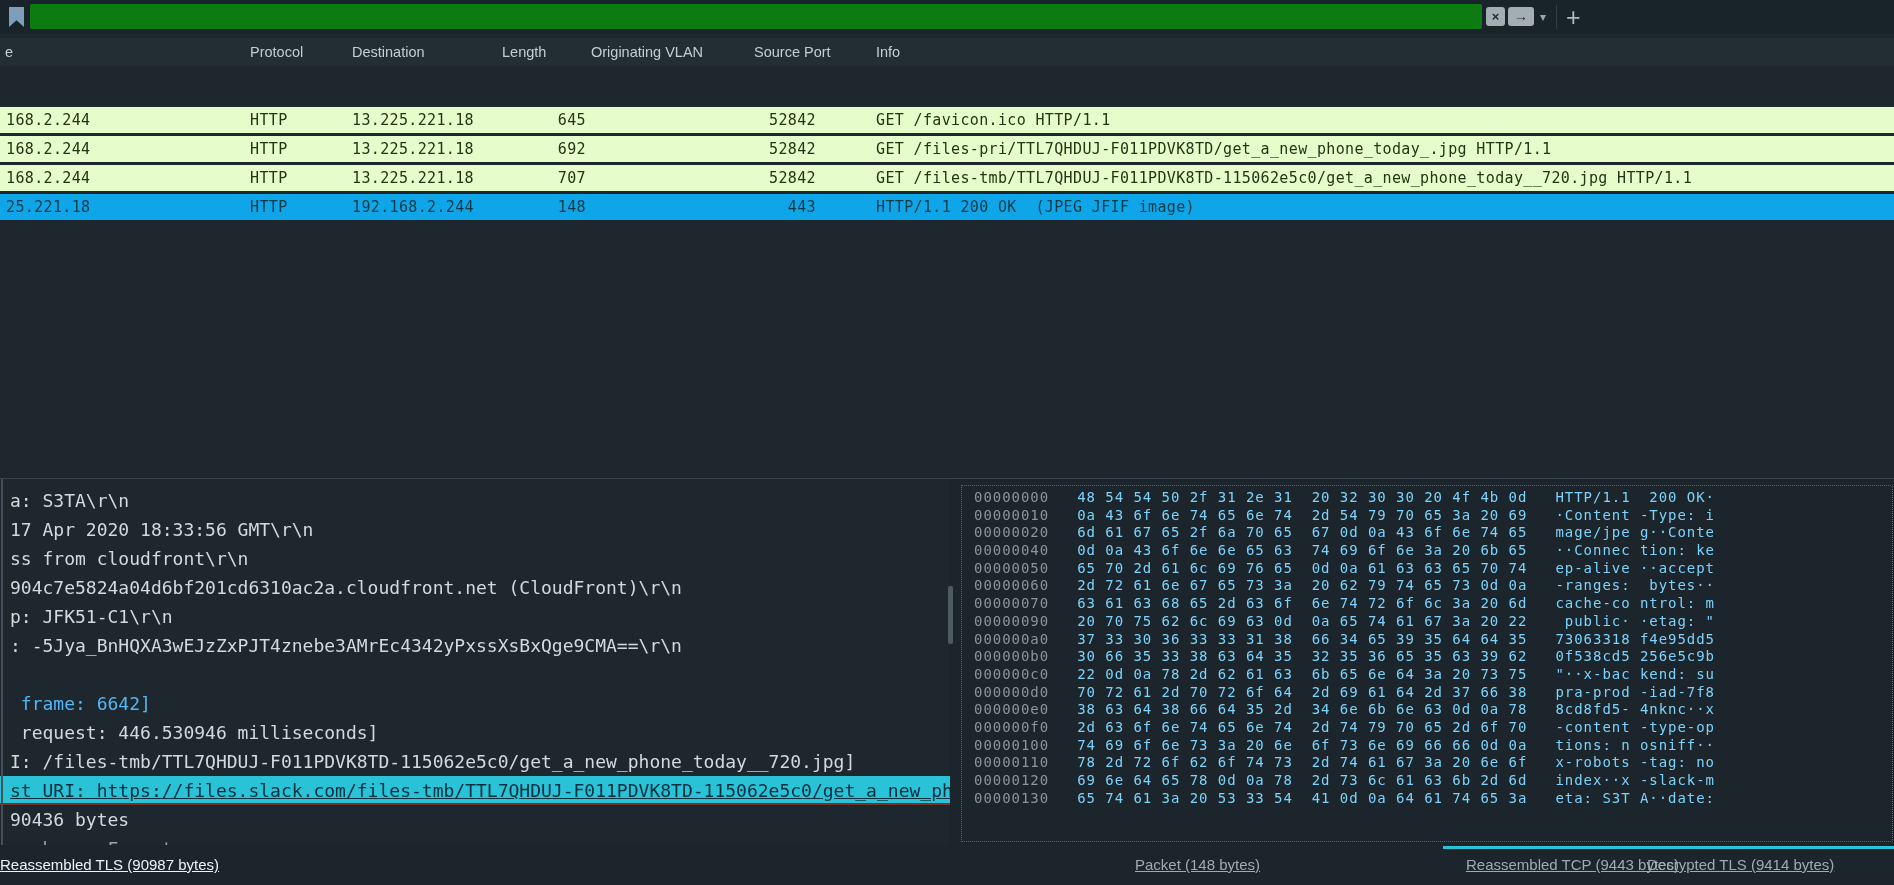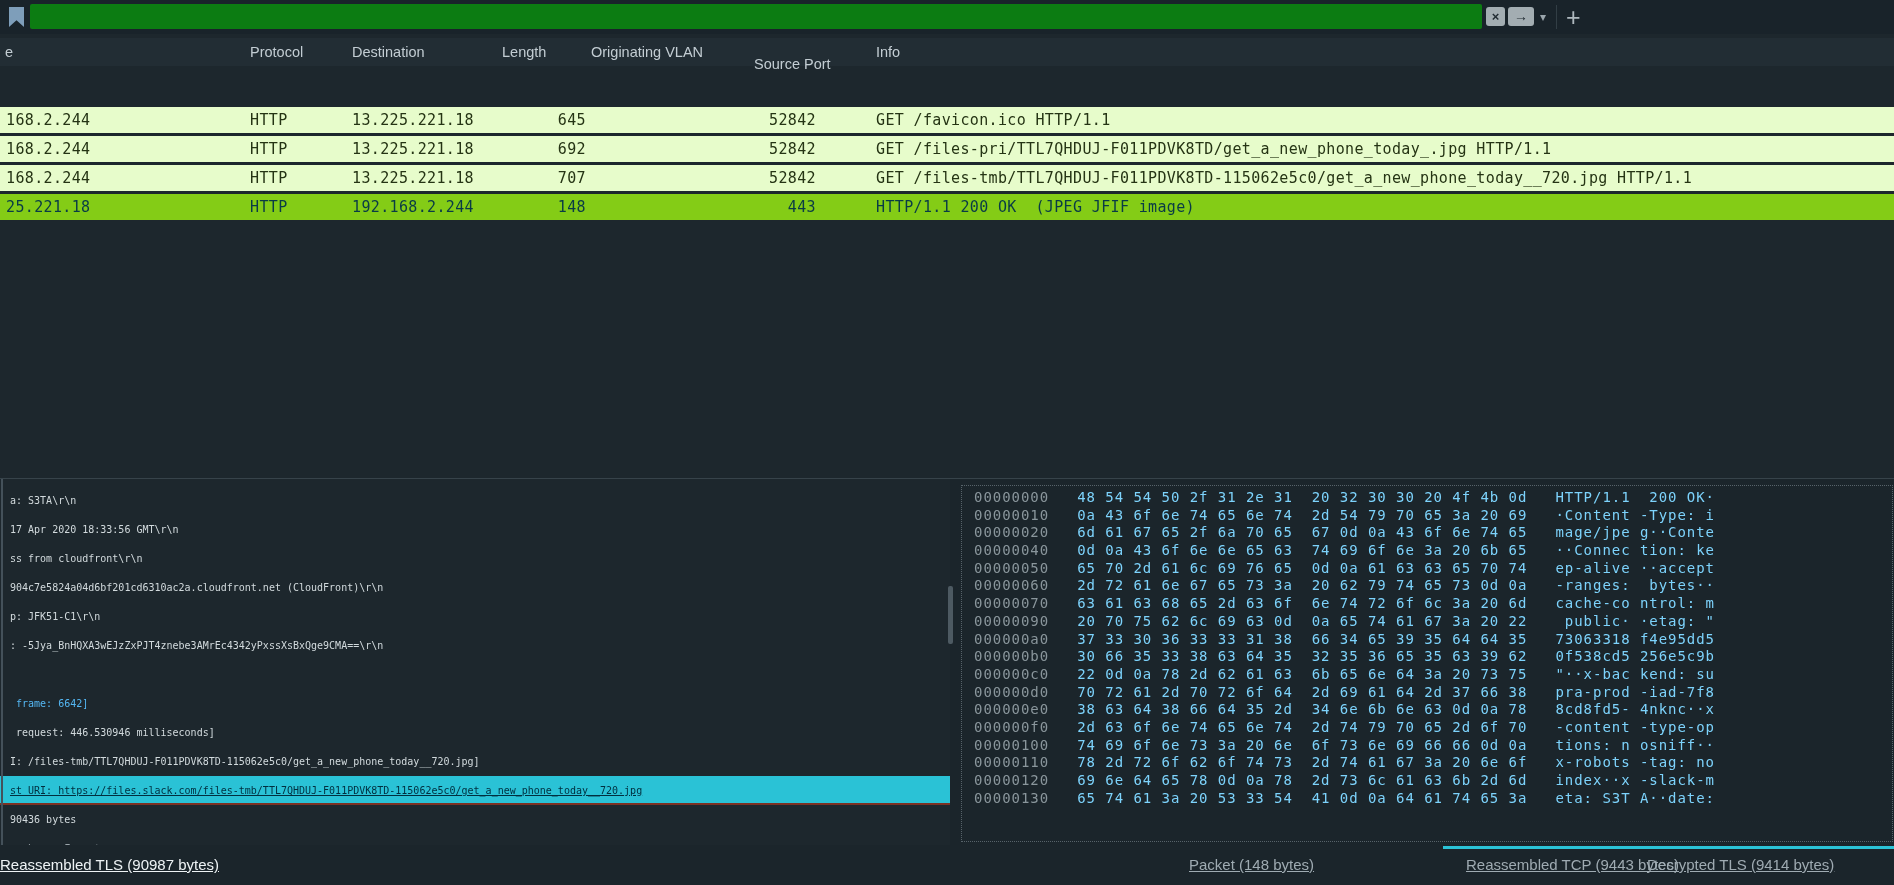--- a/index.html
+++ b/index.html
@@ -20,62 +20,62 @@
   .fapply{left:1508px;width:26px;font-size:14px;}
   .fcaret{position:absolute;left:1540px;top:8px;color:#9aa5ac;font-size:12px;line-height:18px;}
   .fsep{position:absolute;left:1556px;top:5px;width:1px;height:24px;background:#323e45;}
   .fadd{position:absolute;left:1566px;top:1px;color:#aeb8be;font-size:25px;line-height:32px;font-weight:normal;}
 
   
   .plist{position:absolute;left:0;top:34px;width:1894px;height:444px;background:#1d272d;}
   .plheader{position:absolute;left:0;top:4px;width:1894px;height:28px;background:#222d34;}
   .hcol{position:absolute;top:0;height:28px;line-height:28px;font-size:14.5px;color:#c3cdd3;white-space:pre;}
   .hc0{left:5px;}.hc1{left:250px;}.hc2{left:352px;}.hc3{left:502px;}
-  .hc4{left:591px;}.hc5{left:754px;margin-top:12px;}.hc6{left:876px;}
+  .hc4{left:591px;}.hc5{left:754px;}.hc6{left:876px;}
   .prow{position:absolute;left:0;width:1894px;height:26px;background:#e7fccb;color:#253414;margin-top:37px;}
   .prow:nth-child(1){top:36px;}
   .prow:nth-child(2){top:65px;}
   .prow:nth-child(3){top:94px;}
   .prow:nth-child(4){top:123px;}
-  .prow.sel{background:#84cc16;color:#093b46;}
+  .prow.sel{background:#0ea5e9;color:#093b46;}
   .pcell{position:absolute;top:0;height:26px;line-height:26px;white-space:pre;
       font-family:"DejaVu Sans Mono",monospace;font-size:15px;letter-spacing:.35px;}
   .c1{left:6px;}.c2{left:250px;}.c3{left:352px;}
   .c4{left:502px;width:84px;text-align:right;}
   .c5{left:726px;width:90px;text-align:right;}
   .c6{left:876px;}
 
   .hsep{position:absolute;left:0;top:478px;width:1894px;height:1px;background:#37434a;}
 
   
   .details{position:absolute;left:0;top:479px;width:950px;height:406px;overflow:hidden;
       background:#1d272d;padding-top:7px;box-sizing:border-box;}
   .dedge{position:absolute;left:1px;top:479px;width:2px;height:406px;background:#44515a;}
   .dline{height:29px;line-height:29px;padding-left:10px;white-space:pre;overflow:hidden;
-      font-family:"DejaVu Sans Mono",monospace;font-size:10px;color:#d2dadd;position:relative;}
+      font-family:"DejaVu Sans Mono",monospace;font-size:18px;color:#d2dadd;position:relative;}
   .dline.link{color:#54b7f3;}
   .dline.dim{color:#9aa4aa;}
   .dline.hl{background:#2ac2d6;color:#012f3f;text-decoration:underline;}
   .dline.hl::after{content:"";position:absolute;left:0;top:27px;width:100%;height:2px;background:#7c3123;}
   .dscroll{position:absolute;left:948px;top:586px;width:5px;height:58px;background:#4d5a62;border-radius:2px;}
 
   
   .hexborder{position:absolute;left:961px;top:485px;width:932px;height:357px;
       border:1px dotted #57636a;box-sizing:border-box;}
   .hexrows{position:absolute;left:974px;top:489px;}
   .hxr{height:17.7px;line-height:17.7px;white-space:pre;
       font-family:"DejaVu Sans Mono",monospace;font-size:14px;letter-spacing:.95px;}
   .hxr .off{color:#8a969c;}
   .hxr .hb{color:#7dd3fc;}
 
   
   .tabs{position:absolute;left:0;top:845px;width:1894px;height:40px;background:#1b252b;}
   .tab{position:absolute;top:0;height:40px;line-height:40px;font-size:15px;color:#9fabb2;white-space:pre;text-decoration:underline;}
   .tab:nth-of-type(1){left:967px;}
-  .tab:nth-of-type(2){left:1189px;}
+  .tab:nth-of-type(2){left:1135px;}
   .tab:nth-of-type(3){left:1466px;}
   .tab:nth-of-type(4){left:1647px;}
   .tab.sel{color:#eef3f5;}
   .tabline{position:absolute;left:1443px;top:1px;width:451px;height:3px;background:#2bc3d7;}
 </style>
 </head>
 <body>
 
 <div class="app">
 

